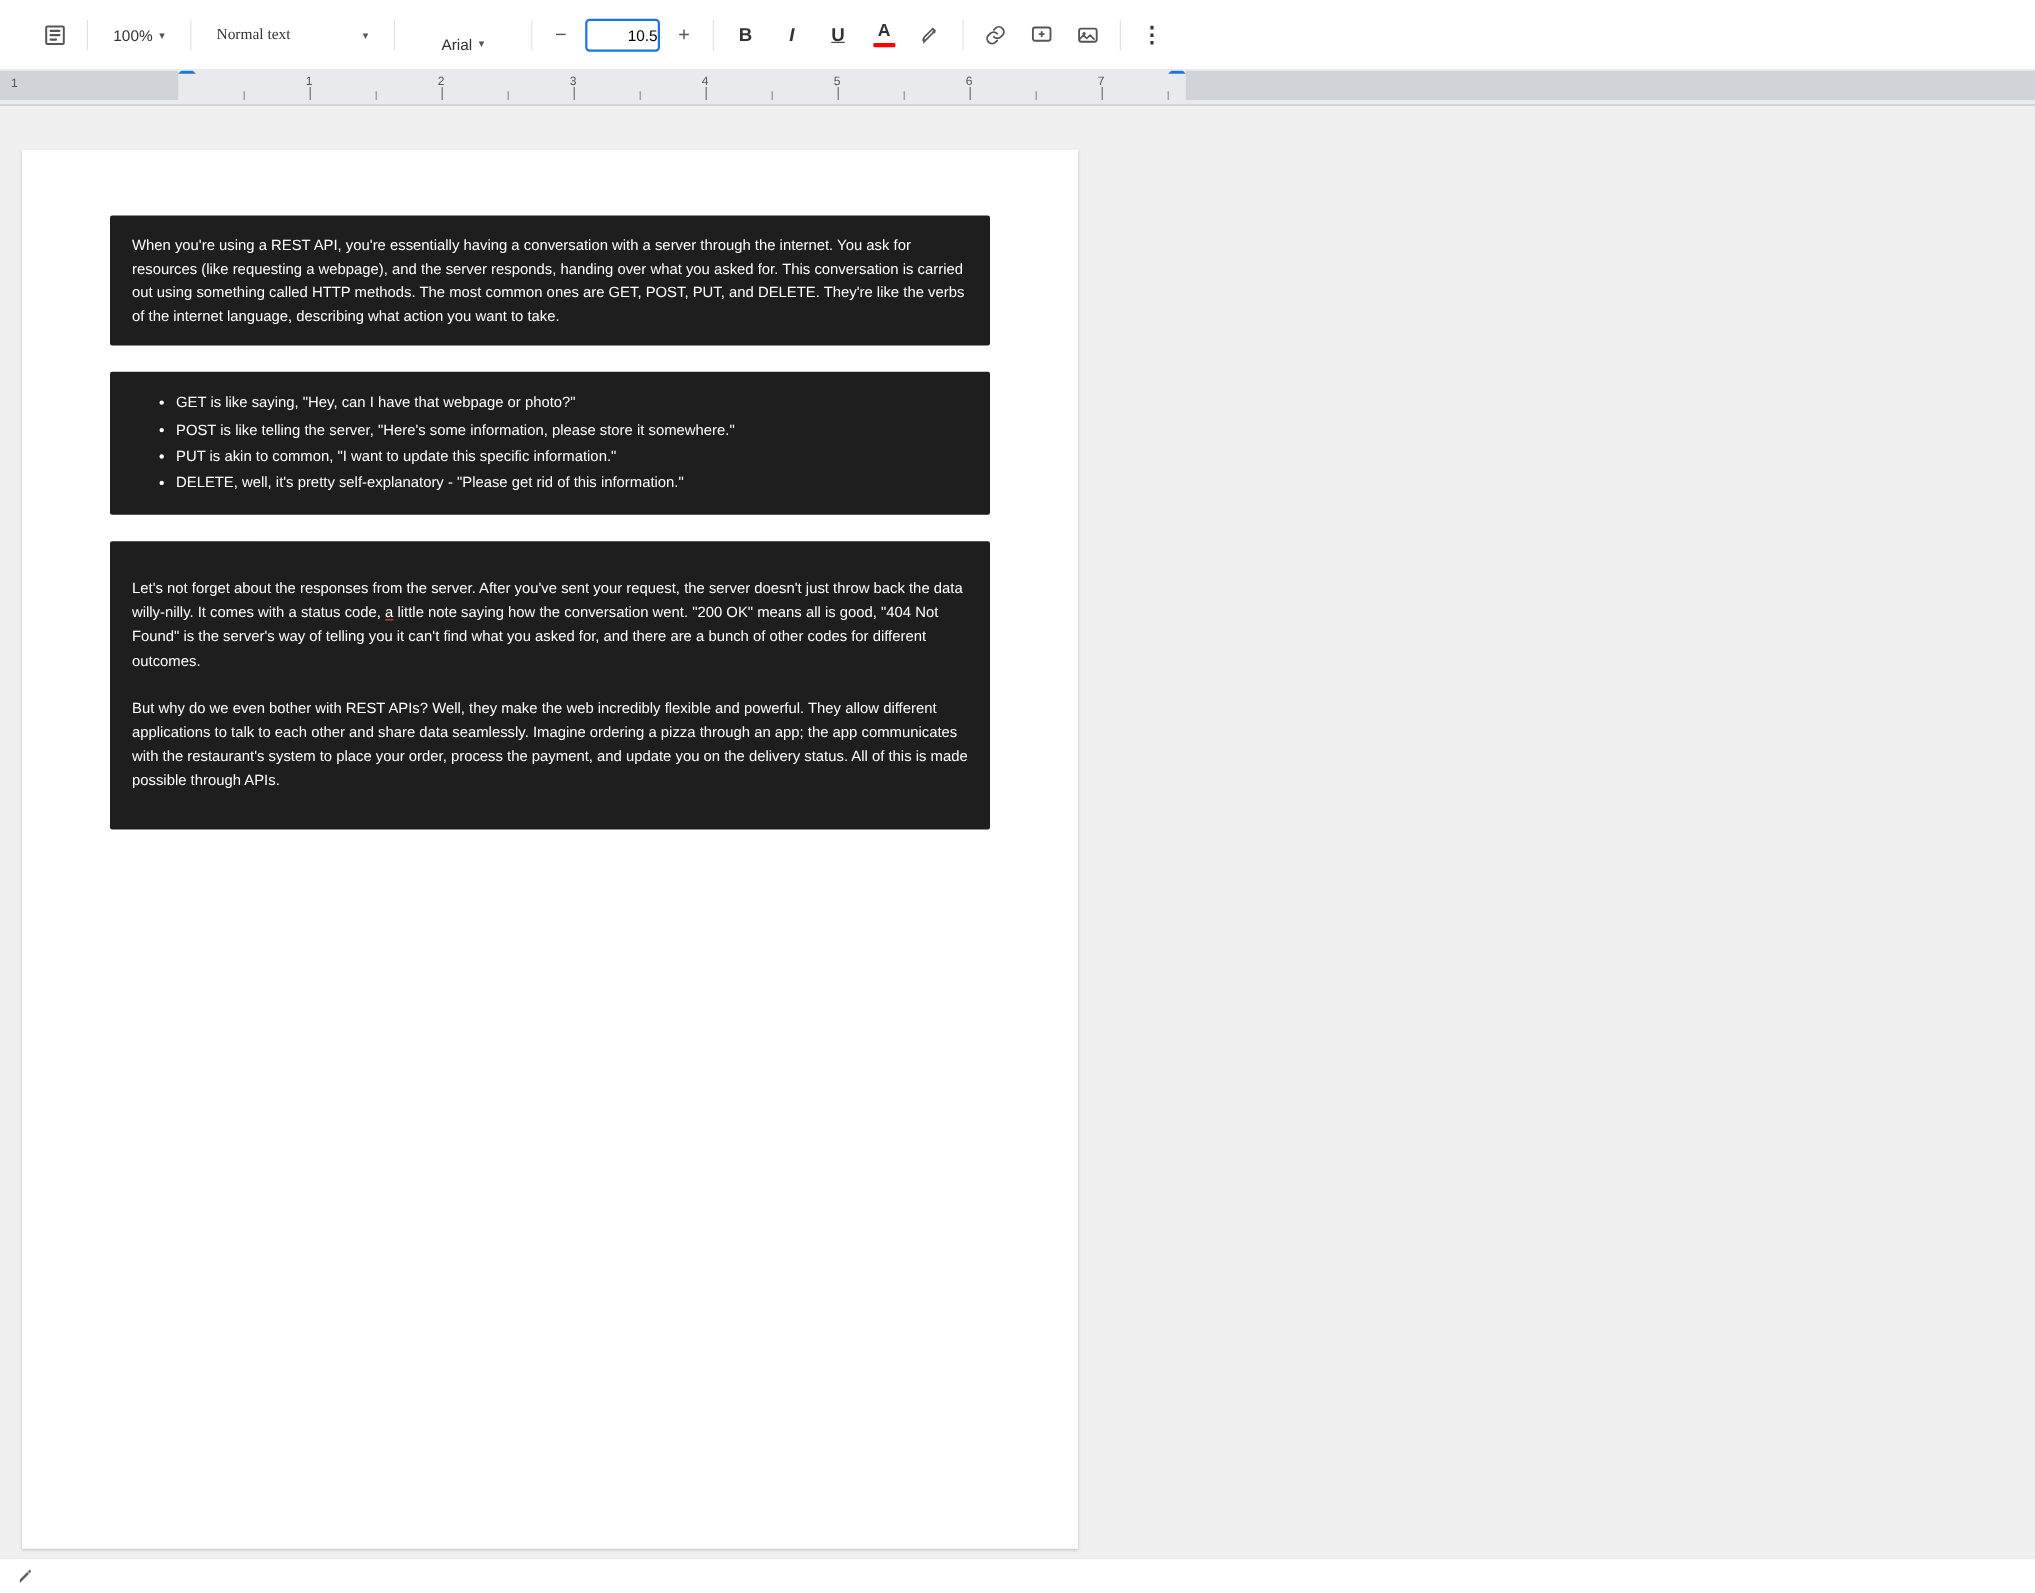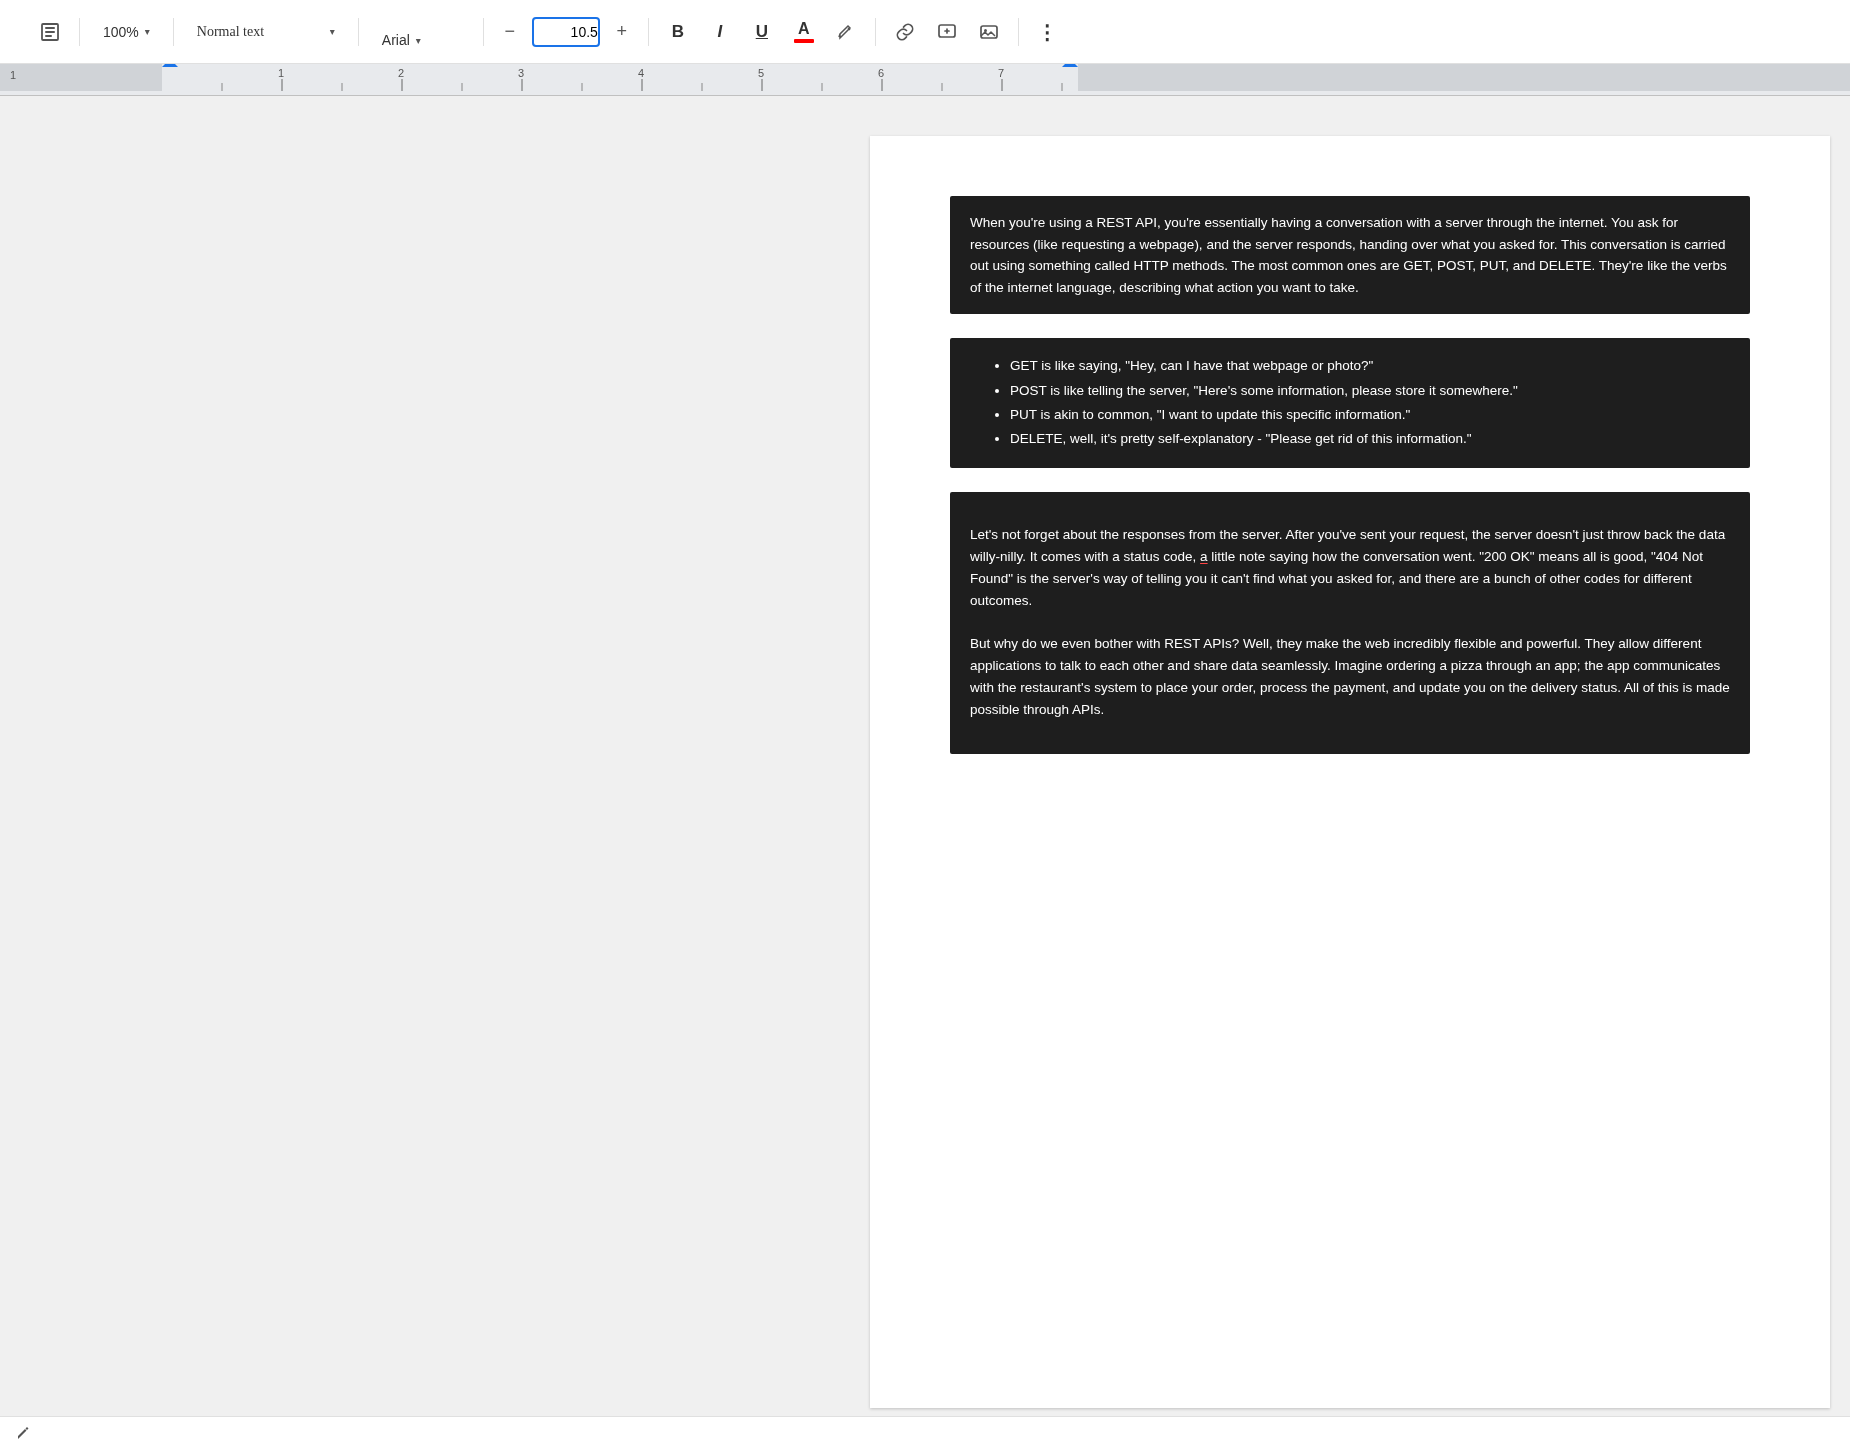--- a/index.html
+++ b/index.html
@@ -139,21 +139,21 @@
       align-items: flex-end;
       padding-bottom: 4px;
     }
 
     
     .doc-area {
       background: #f0f0f0;
       padding: 40px 20px;
       min-height: calc(1448px - 96px);
       display: flex;
-      justify-content: flex-end;
+      justify-content: flex-start;
     }
 
     .doc-page {
       background: #ffffff;
       width: 960px;
       max-width: 960px;
       padding: 60px 80px;
       box-shadow: 0 1px 3px rgba(0,0,0,0.2);
     }
 
@@ -268,21 +268,21 @@
 
   <div class="toolbar-separator"></div>
 
   <button class="toolbar-btn" style="min-width:160px; justify-content:space-between;font-family:Liberation Serif, serif;">
     <span>Normal text</span>
     <span class="chevron-down">▾</span>
   </button>
 
   <div class="toolbar-separator"></div>
 
-  <button class="toolbar-btn" style="min-width:100px; justify-content:flex-start;margin-top:17px;">
+  <button class="toolbar-btn" style="min-width:100px; justify-content:center;margin-top:17px;">
     <span>Arial</span>
     <span class="chevron-down">▾</span>
   </button>
 
   <div class="toolbar-separator"></div>
 
   <button class="zoom-btn">
     <span>−</span>
   </button>
 

